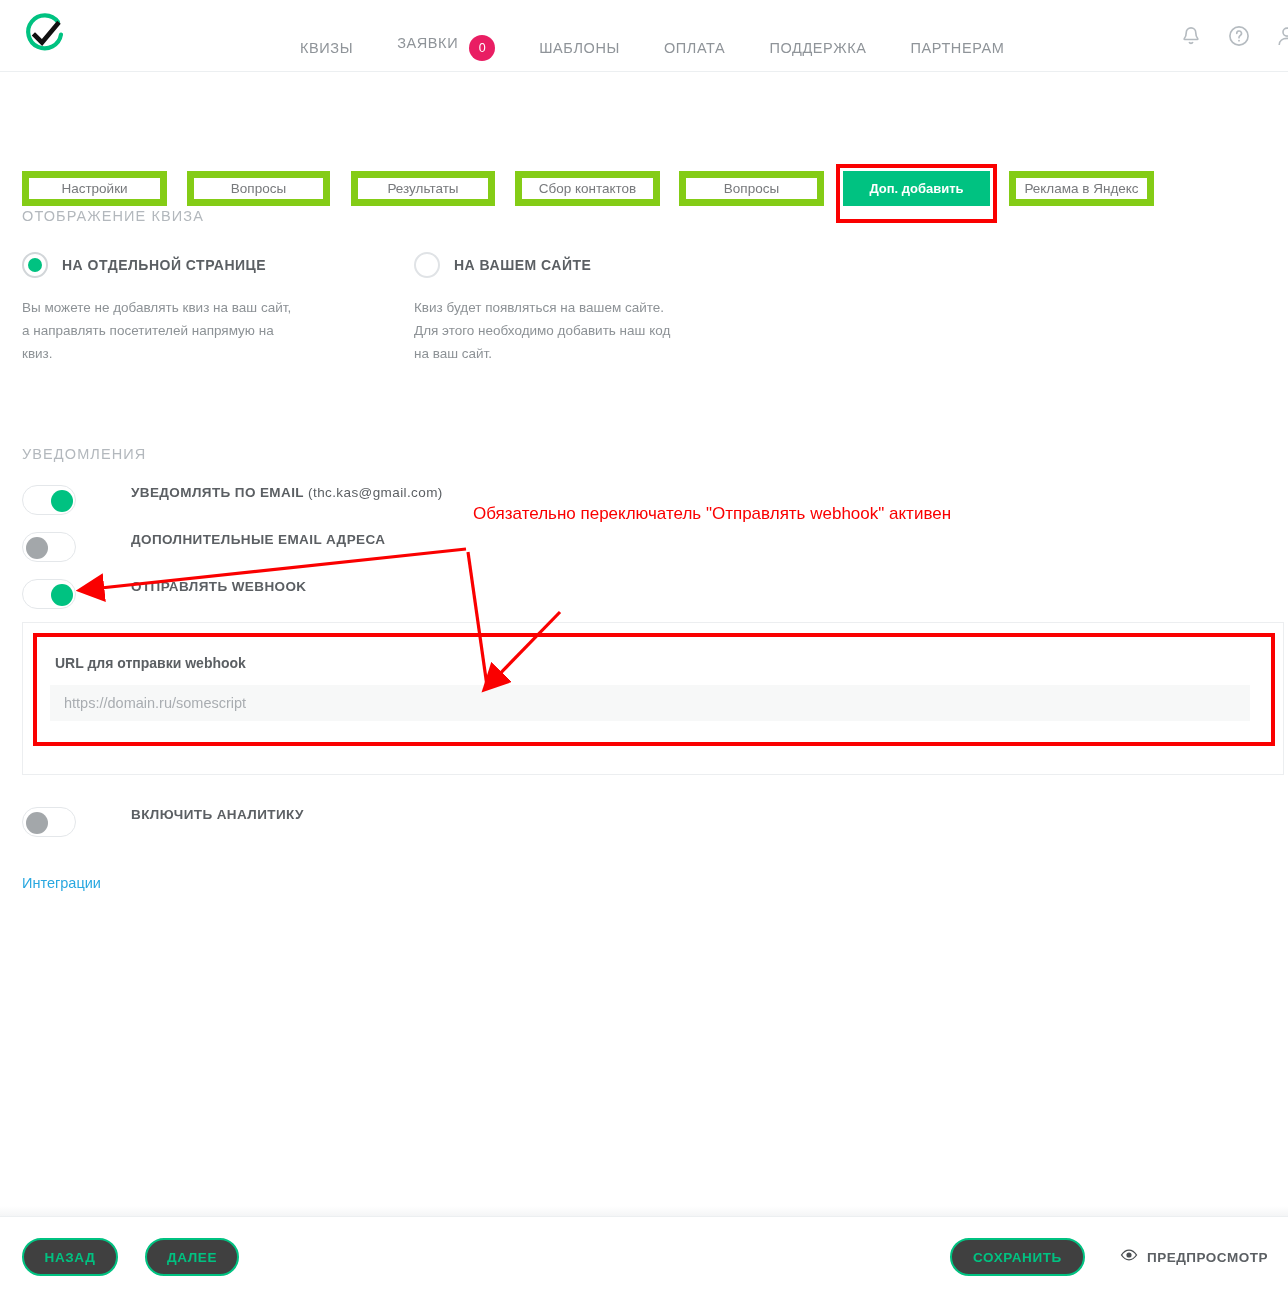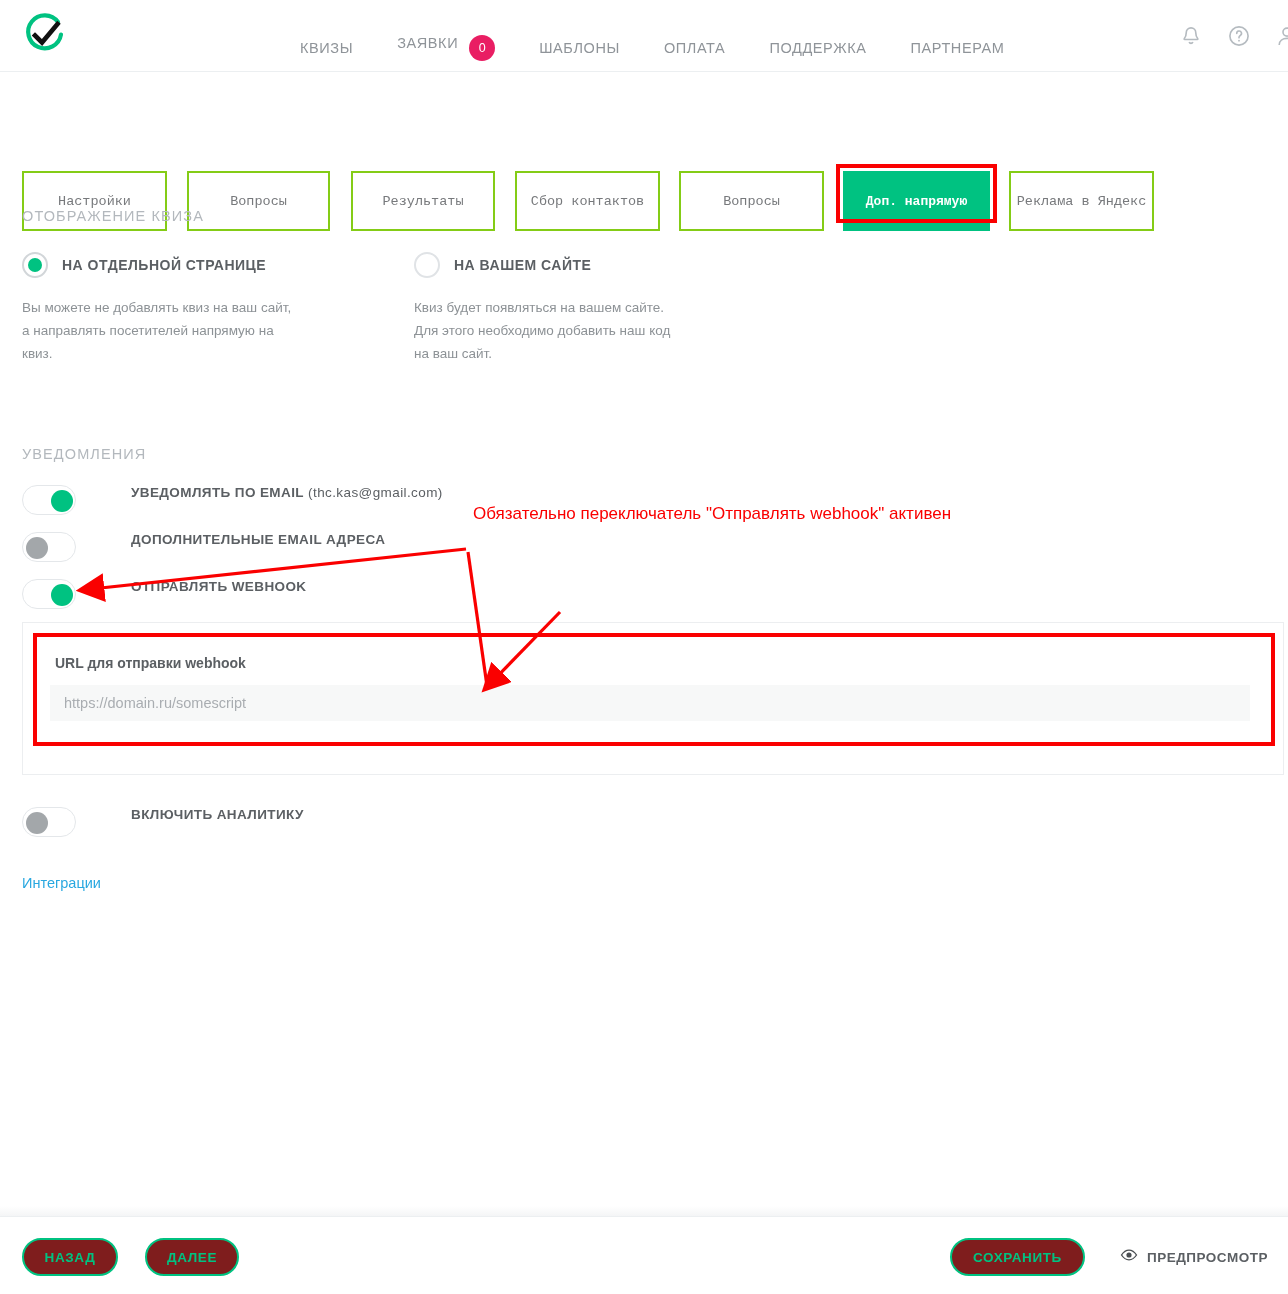--- a/index.html
+++ b/index.html
@@ -49,25 +49,25 @@
   }
   .hicon { width:26px; height:26px; color:#b5bbc0; cursor:pointer; }
   .hicon.avatar { margin-right:-14px; }
 
   
   .tabrow {
     position:absolute; left:0; top:72px; width:1288px; height:108px;
     background:#ffffff;
   }
   .tab {
-    position:absolute; top:99px; height:60px;
-    border:2px solid #84cc16; background:#ffffff;
+    position:absolute; top:99px; height:35px;
+    border:7px solid #84cc16; background:#ffffff;
     color:#77797c; font-size:13.5px;
     display:flex; align-items:center; justify-content:center;
-    cursor:pointer; white-space:nowrap;font-family:Liberation Mono, monospace;
+    cursor:pointer; white-space:nowrap;
   }
   .tab.active {
     background:#00c281; border-color:#00c281; color:#ffffff;
     font-weight:bold; font-size:13px;
   }
   .tab-highlight {
     position:absolute; border:4px solid #fa0000; pointer-events:none;
   }
 
   
@@ -155,21 +155,21 @@
     font-size:14.5px; color:#29a8e0; cursor:pointer;
   }
 
   
   .footer {
     position:absolute; left:0; top:1216px; width:1288px; height:78px;
     background:#ffffff; border-top:1px solid #eceff1;
   }
   .pill {
     position:absolute; height:38px; border-radius:19px;
-    border:2px solid #00c281; background:#7f1d1d;
+    border:2px solid #00c281; background:#404040;
     color:#00c281; font-size:13.5px; font-weight:bold; letter-spacing:0.6px;
     display:flex; align-items:center; justify-content:center;
     cursor:pointer; text-transform:uppercase;
   }
   .preview {
     position:absolute; left:1119px; top:1245px;
     display:flex; align-items:center; gap:8px;
     cursor:pointer;
   }
   .preview-text {
@@ -236,21 +236,21 @@
     </span>
   </div>
 </div>
 
 <div class="tabrow">
   <div class="tab" style="left:22px;width:145px">Настройки</div>
   <div class="tab" style="left:187px;width:143px">Вопросы</div>
   <div class="tab" style="left:351px;width:144px">Результаты</div>
   <div class="tab" style="left:515px;width:145px">Сбор контактов</div>
   <div class="tab" style="left:679px;width:145px">Вопросы</div>
-  <div class="tab active" style="left:843px;width:147px">Доп. напрямую</div>
+  <div class="tab active" style="left:843px;width:147px">Доп. добавить</div>
   <div class="tab" style="left:1009px;width:145px">Реклама в Яндекс</div>
   <div class="tab-highlight" style="left:836px;top:92px;width:161px;height:59px"></div>
 </div>
 
 <div class="content">
   <div class="section-title" style="position:absolute;left:22px;top:28px">ОТОБРАЖЕНИЕ КВИЗА</div>
 
   <div class="radio-row" style="position:absolute;left:22px;top:72px">
     <div class="radio-col">
       <div class="radio-head">

